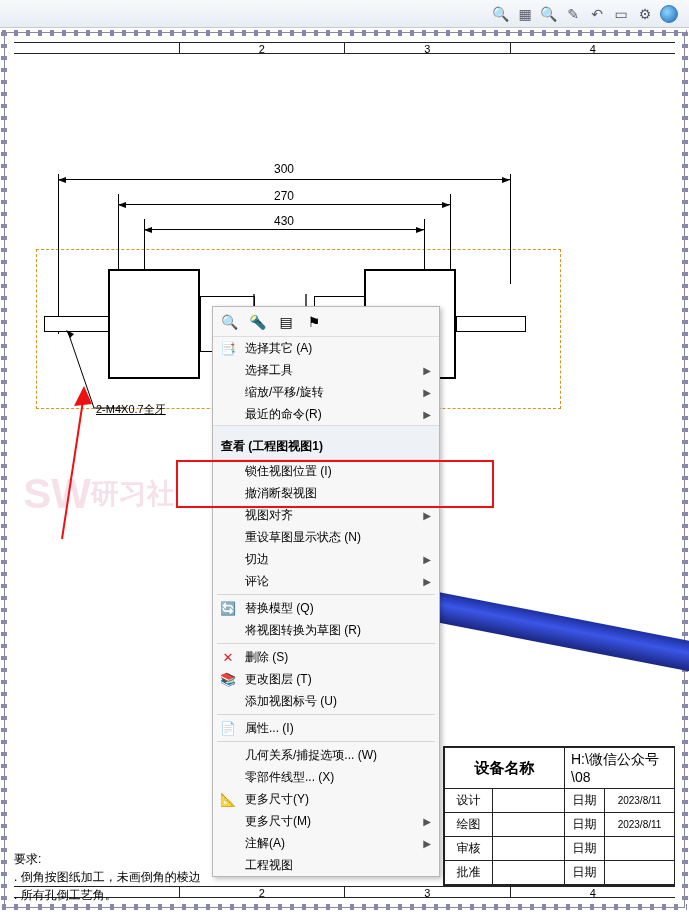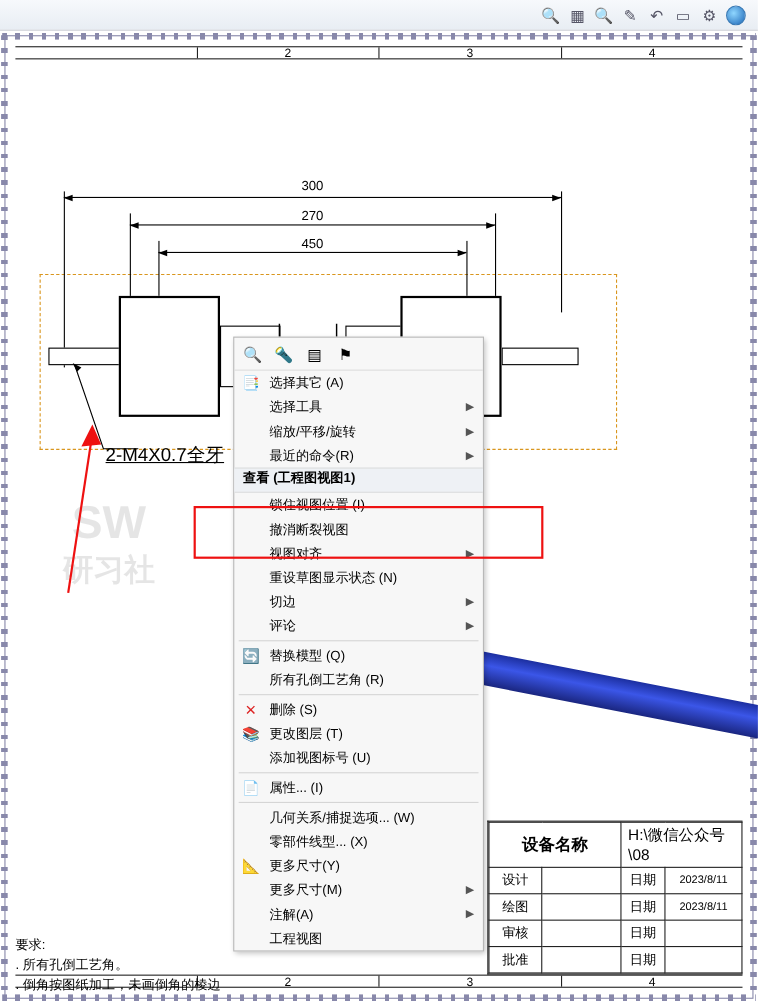--- a/index.html
+++ b/index.html
@@ -24,37 +24,37 @@
 .dim-line { position: absolute; border-top: 1px solid #000; }
 .dim-line .arrow-l, .dim-line .arrow-r { position: absolute; top: -3px; width: 0; height: 0; border-top: 3px solid transparent; border-bottom: 3px solid transparent; }
 .dim-line .arrow-l { left: 0; border-right: 8px solid #000; }
 .dim-line .arrow-r { right: 0; border-left: 8px solid #000; }
 .dim-ext { position: absolute; width: 1px; background: #000; }
 .dim-text { position: absolute; font-size: 12px; text-align: center; }
 .blk { position: absolute; background: #fff; border: 2px solid #000; }
 .shaft { position: absolute; background: #fff; border: 1px solid #000; }
 .break-line { position: absolute; width: 18px; height: 60px; }
 .break-line svg { width: 100%; height: 100%; }
-.leader { position: absolute; font-size: 17px; text-decoration: underline; }
-.watermark { position: absolute; left: 0px; top: 380px; width: 170px; height: 120px; opacity: 0.13; color: #404040; font-size: 28px; font-weight: bold; display: flex; flex-direction: column; align-items: center; justify-content: center; }
+.leader { position: absolute; font-size: 11px; text-decoration: underline; }
+.watermark { position: absolute; left: 0px; top: 380px; width: 170px; height: 120px; opacity: 0.13; color: #be185d; font-size: 28px; font-weight: bold; display: flex; align-items: center; justify-content: center; }
 .watermark .wm-s { font-size: 42px; }
 .red-arrow { position: absolute; left: 30px; top: 330px; pointer-events: none; }
 .title-block { position: absolute; right: 0; bottom: 0; border: 1px solid #222; border-right: none; }
 .title-block table { border-collapse: collapse; font-size: 12px; }
 .title-block td { border: 1px solid #222; padding: 3px 6px; height: 20px; text-align: center; }
 .title-block .hdr { font-size: 15px; font-weight: bold; margin-top: 36px; }
 .blue-pipe { position: absolute; left: 330px; top: 490px; width: 380px; height: 90px; transform: rotate(11deg); transform-origin: left center; pointer-events: none; }
 .blue-pipe .pipe { position: absolute; left: 0; right: 0; top: 30px; height: 30px; background: linear-gradient(#1c2fa0,#3b56e8 40%,#1a2680); border-radius: 4px; }
 .context-menu { position: absolute; left: 212px; top: 278px; width: 228px; background: #f7f7f7; border: 1px solid #b8b8b8; box-shadow: 2px 2px 5px rgba(0,0,0,.25); font-size: 12px; z-index: 100; }
 .cm-icons { height: 30px; display: flex; align-items: center; gap: 10px; padding-left: 8px; border-bottom: 1px solid #ddd; }
 .cm-icons .ci { width: 18px; height: 18px; display: flex; align-items: center; justify-content: center; font-size: 14px; cursor: pointer; }
 .context-menu .row { display: flex; align-items: center; height: 22px; padding-left: 32px; position: relative; cursor: default; white-space: nowrap; }
 .context-menu .row .ico { position: absolute; left: 6px; width: 18px; height: 18px; display: flex; align-items: center; justify-content: center; font-size: 13px; }
 .context-menu .row .sub { position: absolute; right: 8px; font-size: 10px; color: #555; }
-.context-menu .section-title { font-weight: bold; padding: 0 6px 4px 8px; background: #eef1f5; border-top: 1px solid #ddd; border-bottom: 1px solid #ddd; }
+.context-menu .section-title { font-weight: bold; padding: 12px 6px 4px 8px; background: #eef1f5; border-top: 1px solid #ddd; border-bottom: 1px solid #ddd; }
 .context-menu .sep { height: 1px; background: #d5d5d5; margin: 2px 4px; }
 .red-box { position: absolute; border: 2px solid #e11; pointer-events: none; z-index: 200; }
 .notes { position: absolute; left: 0; top: 760px; font-size: 12px; line-height: 18px; margin-top: 36px; }
 </style>
 </head>
 <body>
 
 <div class="toolbar">
   <span class="tb-icon">🔍</span>
   <span class="tb-icon">▦</span>
@@ -111,21 +111,21 @@
     <div class="dim-line" style="left:104px; top:150px; width:332px">
       <span class="arrow-l"></span>
         <span class="arrow-r"></span>
     </div>
     <div class="dim-text" style="left:104px; top:135px; width:332px">270</div>
 
     <div class="dim-line" style="left:130px; top:175px; width:280px">
       <span class="arrow-l"></span>
         <span class="arrow-r"></span>
     </div>
-    <div class="dim-text" style="left:130px; top:160px; width:280px">450</div>
+    <div class="dim-text" style="left:130px; top:160px; width:280px">430</div>
 
     <div class="shaft" style="left:30px; top:262px; width:70px; height:16px"></div>
     <div class="blk" style="left:94px; top:215px; width:92px; height:110px"></div>
     <div class="shaft" style="left:186px; top:242px; width:55px; height:56px"></div>
     <div class="break-line" style="left:236px; top:240px">
       <svg viewBox="0 0 18 60">
           <path d="M4,0 L4,20 L14,30 L4,40 L4,60" stroke="#000" fill="none" stroke-width="1.3"></path>
         </svg>
     </div>
     <div class="break-line" style="left:288px; top:240px">
@@ -147,22 +147,22 @@
       <path d="M18,155 L40,10" stroke="#e11" stroke-width="2" fill="none"></path>
       <polygon points="40,2 30,22 48,20" fill="#e11"></polygon>
     </svg>
 
     <div class="blue-pipe">
       <div class="pipe"></div>
     </div>
 
     <div class="notes">
       <div>要求:</div>
+      <div>. 倒角按图纸加工，未画倒角的棱边</div>
       <div>. 所有孔倒工艺角。</div>
-      <div>. 倒角按图纸加工，未画倒角的棱边</div>
     </div>
 
     <div class="title-block">
       <table>
         <tbody>
             <tr>
           <td class="hdr" colspan="2" style="width:120px; height:36px">设备名称</td>
           <td colspan="2" style="width:110px; font-size:14px; text-align:left">H:\微信公众号\08</td>
         </tr>
         <tr>
@@ -238,21 +238,21 @@
     <div class="row">
         <span>评论</span>
         <span class="sub">▶</span>
       </div>
     <div class="sep"></div>
     <div class="row">
         <span class="ico">🔄</span>
         <span>替换模型 (Q)</span>
       </div>
     <div class="row">
-        <span>所有孔倒工艺角 (R)</span>
+        <span>将视图转换为草图 (R)</span>
       </div>
     <div class="sep"></div>
     <div class="row">
         <span class="ico" style="color:#d22">✕</span>
         <span>删除 (S)</span>
       </div>
     <div class="row">
         <span class="ico">📚</span>
         <span>更改图层 (T)</span>
       </div>

